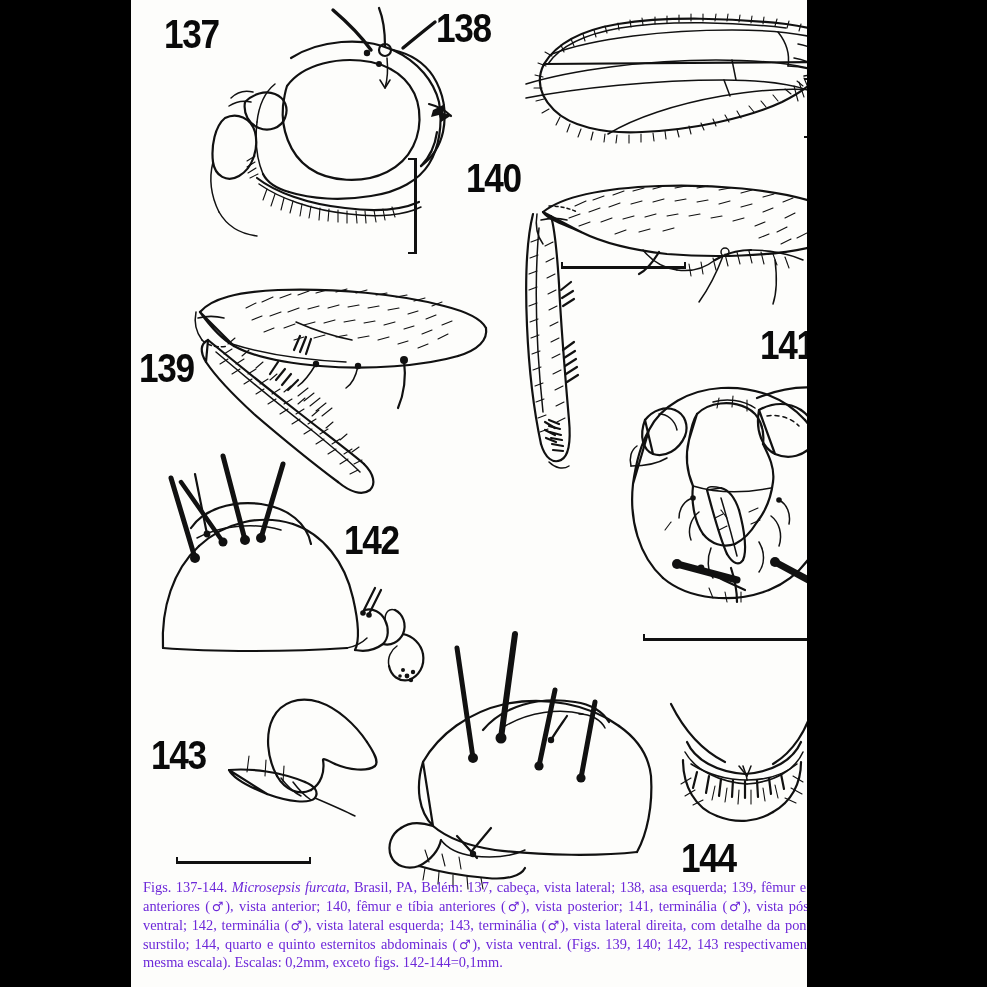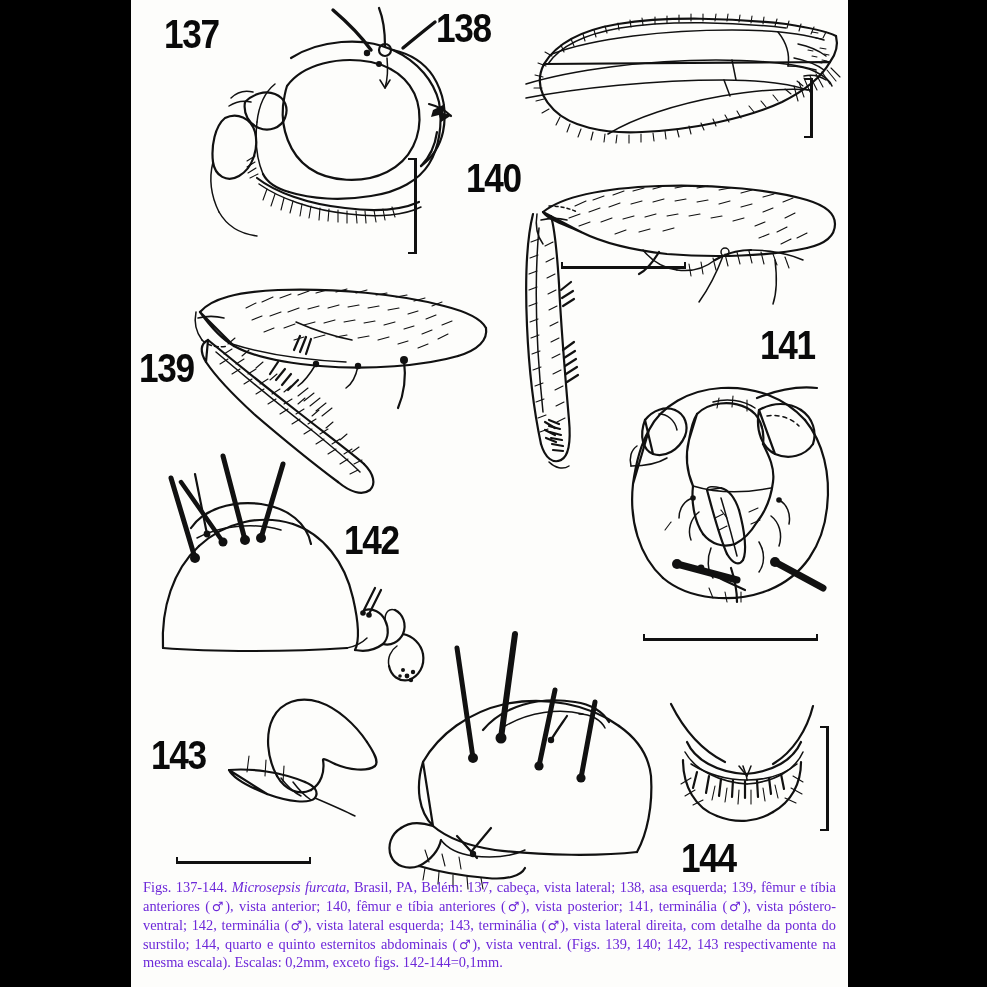--- a/index.html
+++ b/index.html
@@ -2,21 +2,21 @@
 <html><head>
 <meta charset="utf-8">
 <style>
   html, body {
     margin: 0;
     padding: 0;
     background: #000000;
   }
   #page {
     position: relative;
-    width: 987px;
+    width: 807px;
     height: 987px;
     background: #000000;
     overflow: hidden;
     font-family: "Liberation Serif", serif;
   }
   
   #sheet {
     position: absolute;
     left: 131px;
     top: 0px;

